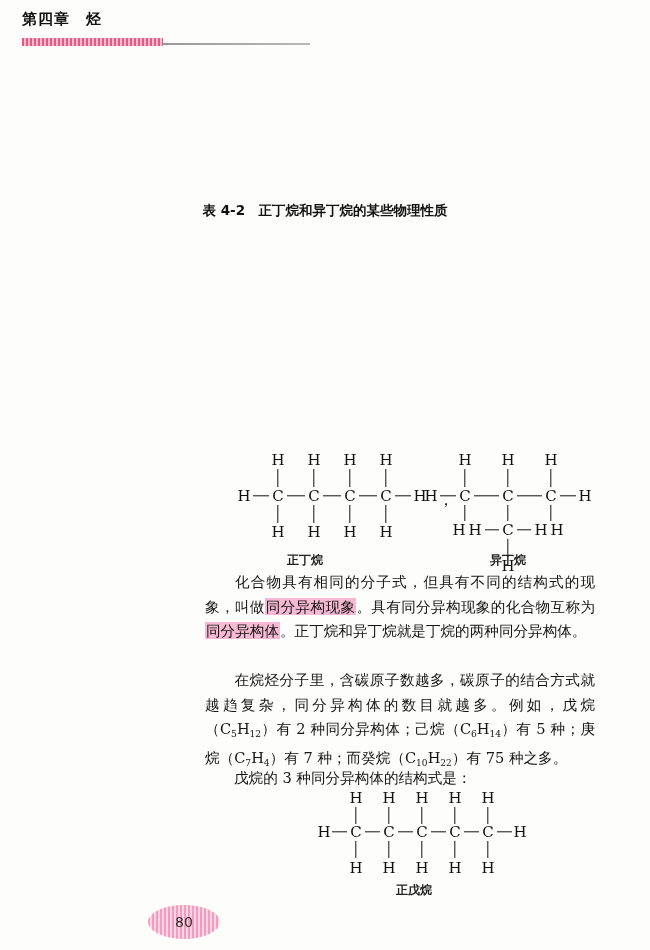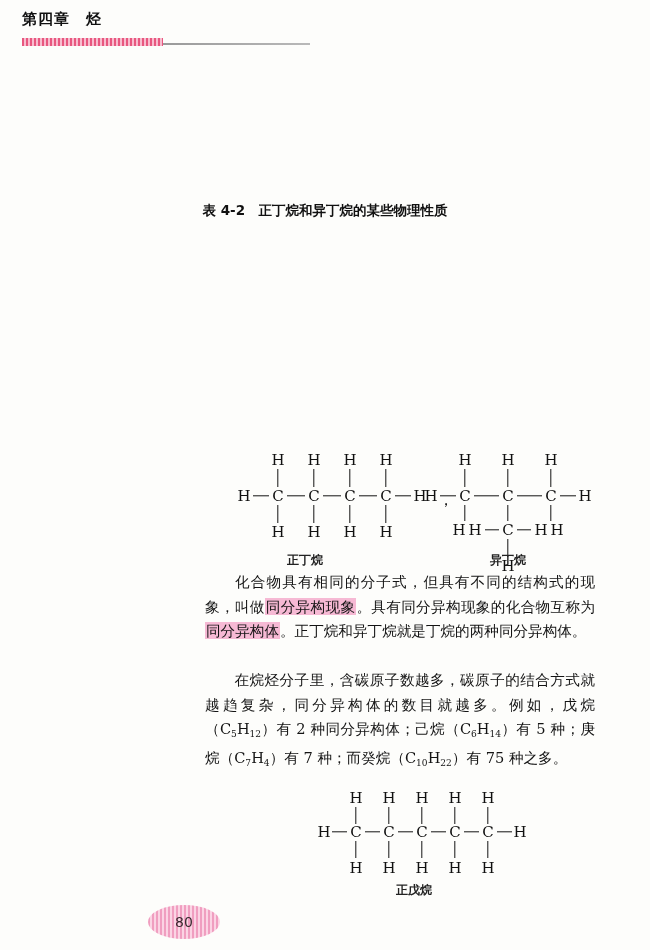--- a/index.html
+++ b/index.html
@@ -208,20 +208,23 @@
   <div class="scap" style="left:508px;top:552px;">异丁烷</div>
 
   <div class="para" style="left:205px;top:570px;">
     <span class="ind"></span><span>化合物具有相同的分子式，但具有不同的结构式的现象，叫做</span><span class="hl">同分异构现象</span><span>。具有同分异构现象的化合物互称为</span><span class="hl">同分异构体</span><span>。正丁烷和异丁烷就是丁烷的两种同分异构体。</span>
   </div>
 
   <div class="para" style="left:205px;top:668px;">
     <span class="ind"></span><span>在烷烃分子里，含碳原子数越多，碳原子的结合方式就越趋复杂，同分异构体的数目就越多。例如，戊烷（C</span><sub>5</sub><span>H</span><sub>12</sub><span>）有 2 种同分异构体；己烷（C</span><sub>6</sub><span>H</span><sub>14</sub><span>）有 5 种；庚烷（C</span><sub>7</sub><span>H</span><sub>4</sub><span>）有 7 种；而癸烷（C</span><sub>10</sub><span>H</span><sub>22</sub><span>）有 75 种之多。</span>
   </div>
 
+  <div class="para" style="left:205px;top:766px;">
+    <span class="ind"></span><span>戊烷的 3 种同分异构体的结构式是：</span>
+  </div>
 
   <div class="struct" style="left:330px;top:790px;width:185px;height:105px;">
     <span class="atom" style="left:26px;top:8px;">H</span>
     <span class="atom" style="left:59px;top:8px;">H</span>
     <span class="atom" style="left:92px;top:8px;">H</span>
     <span class="atom" style="left:125px;top:8px;">H</span>
     <span class="atom" style="left:158px;top:8px;">H</span>
 
     <div class="bondv" style="left:26px;top:17px;height:17px;"></div>
     <div class="bondv" style="left:59px;top:17px;height:17px;"></div>

